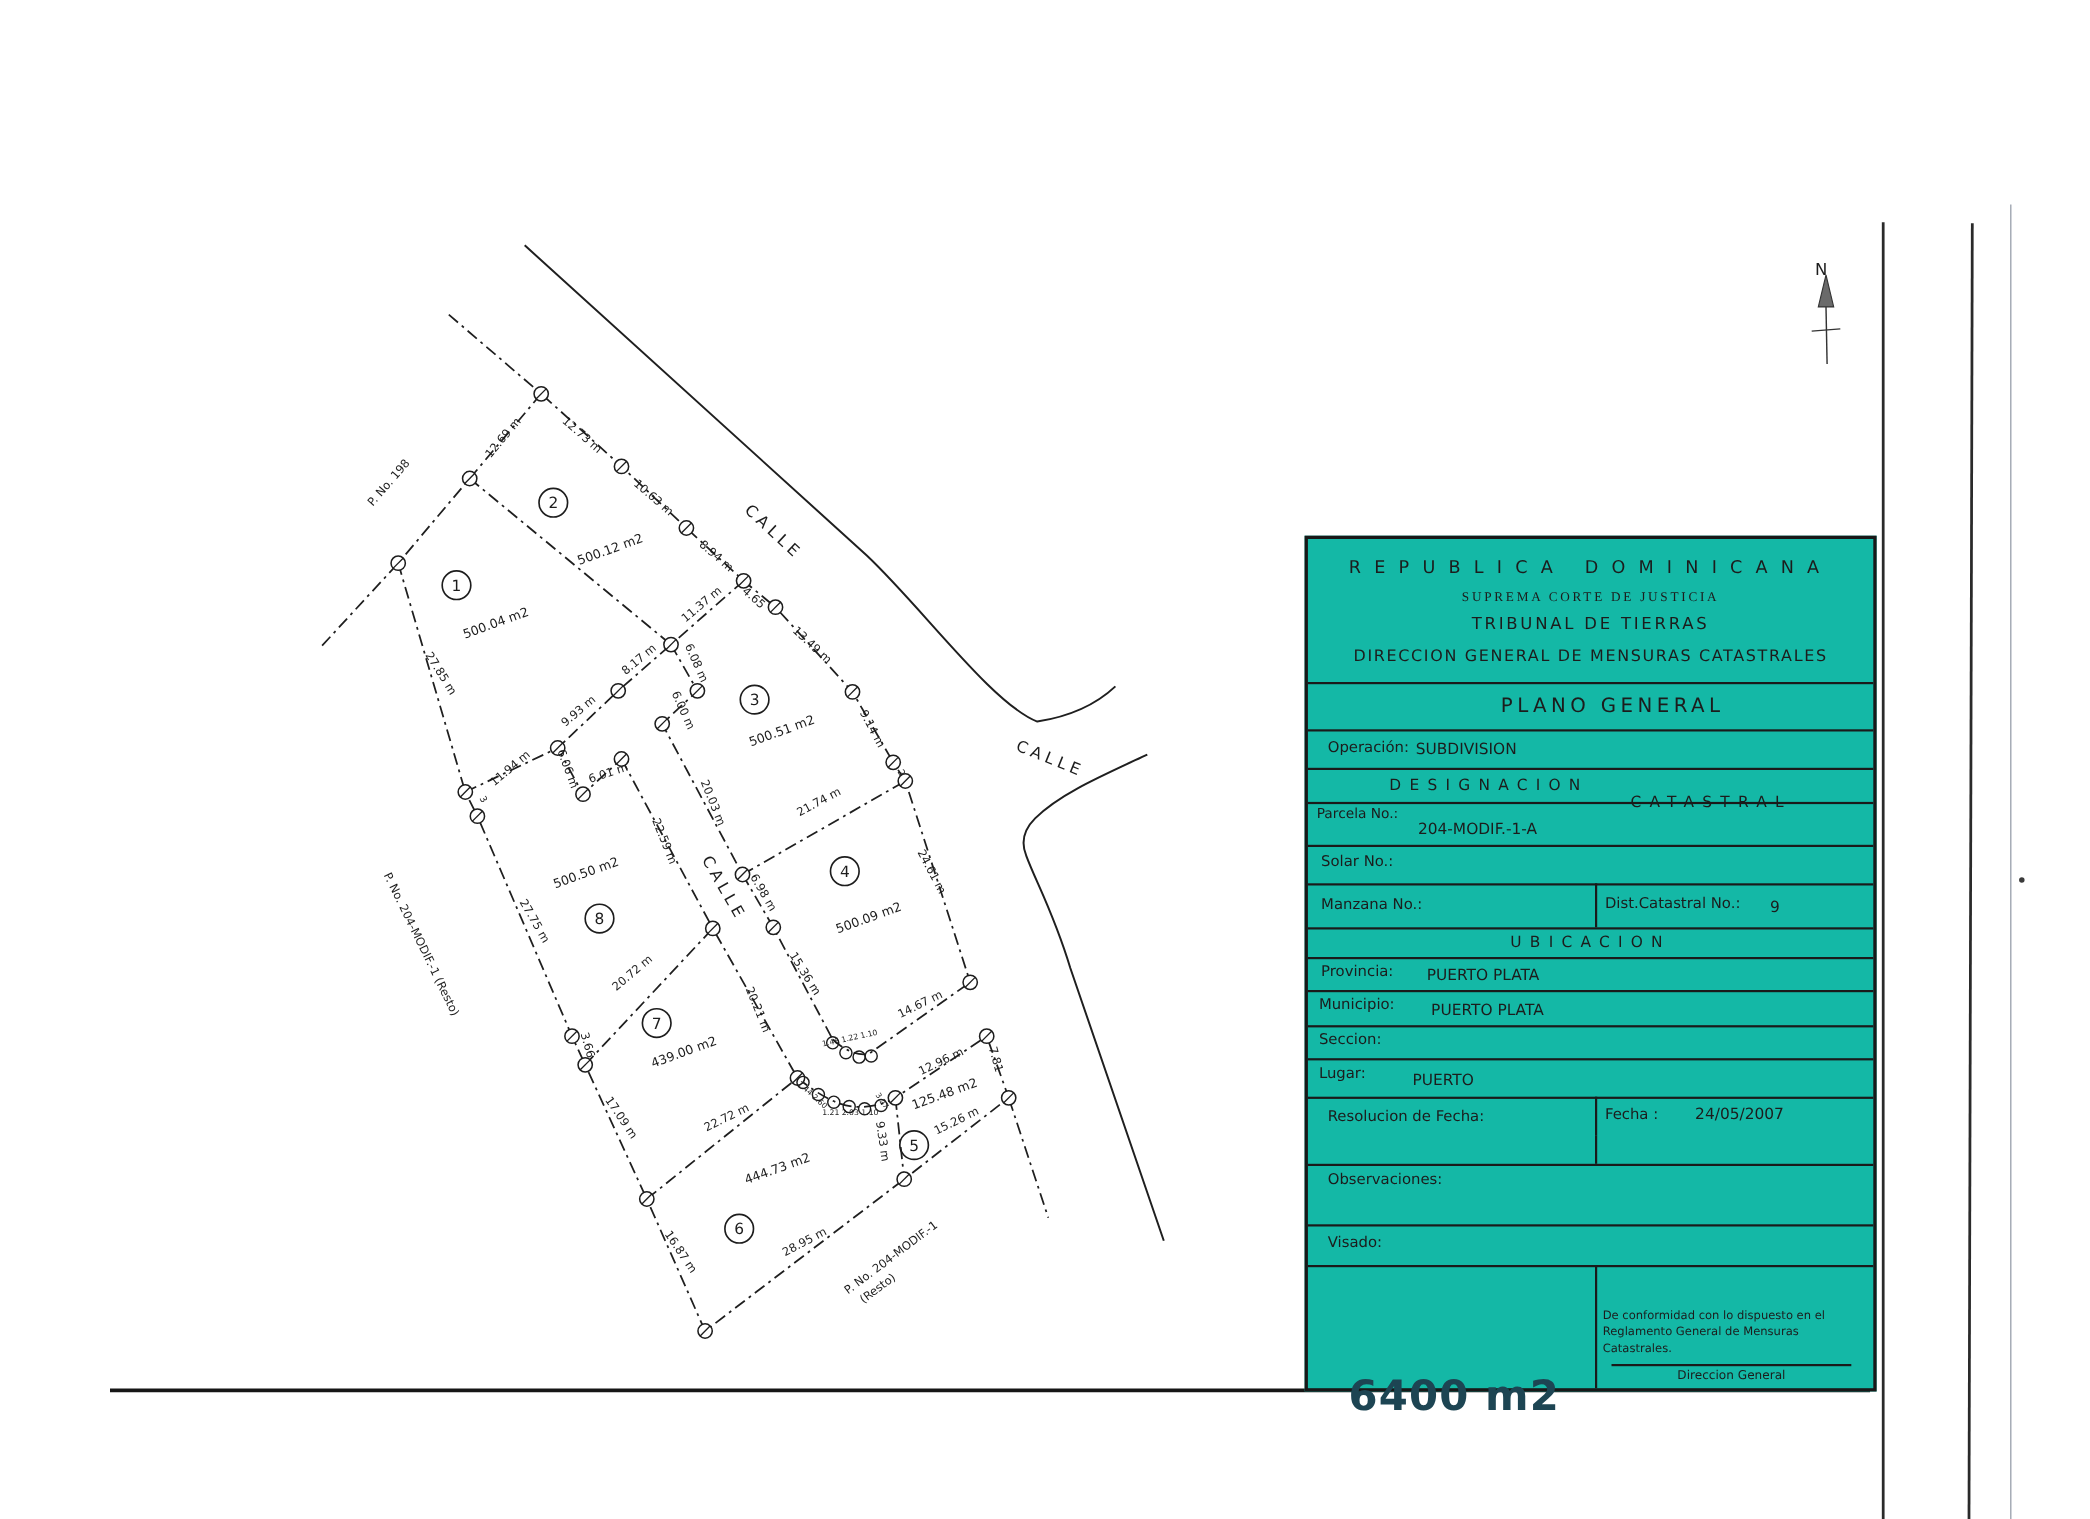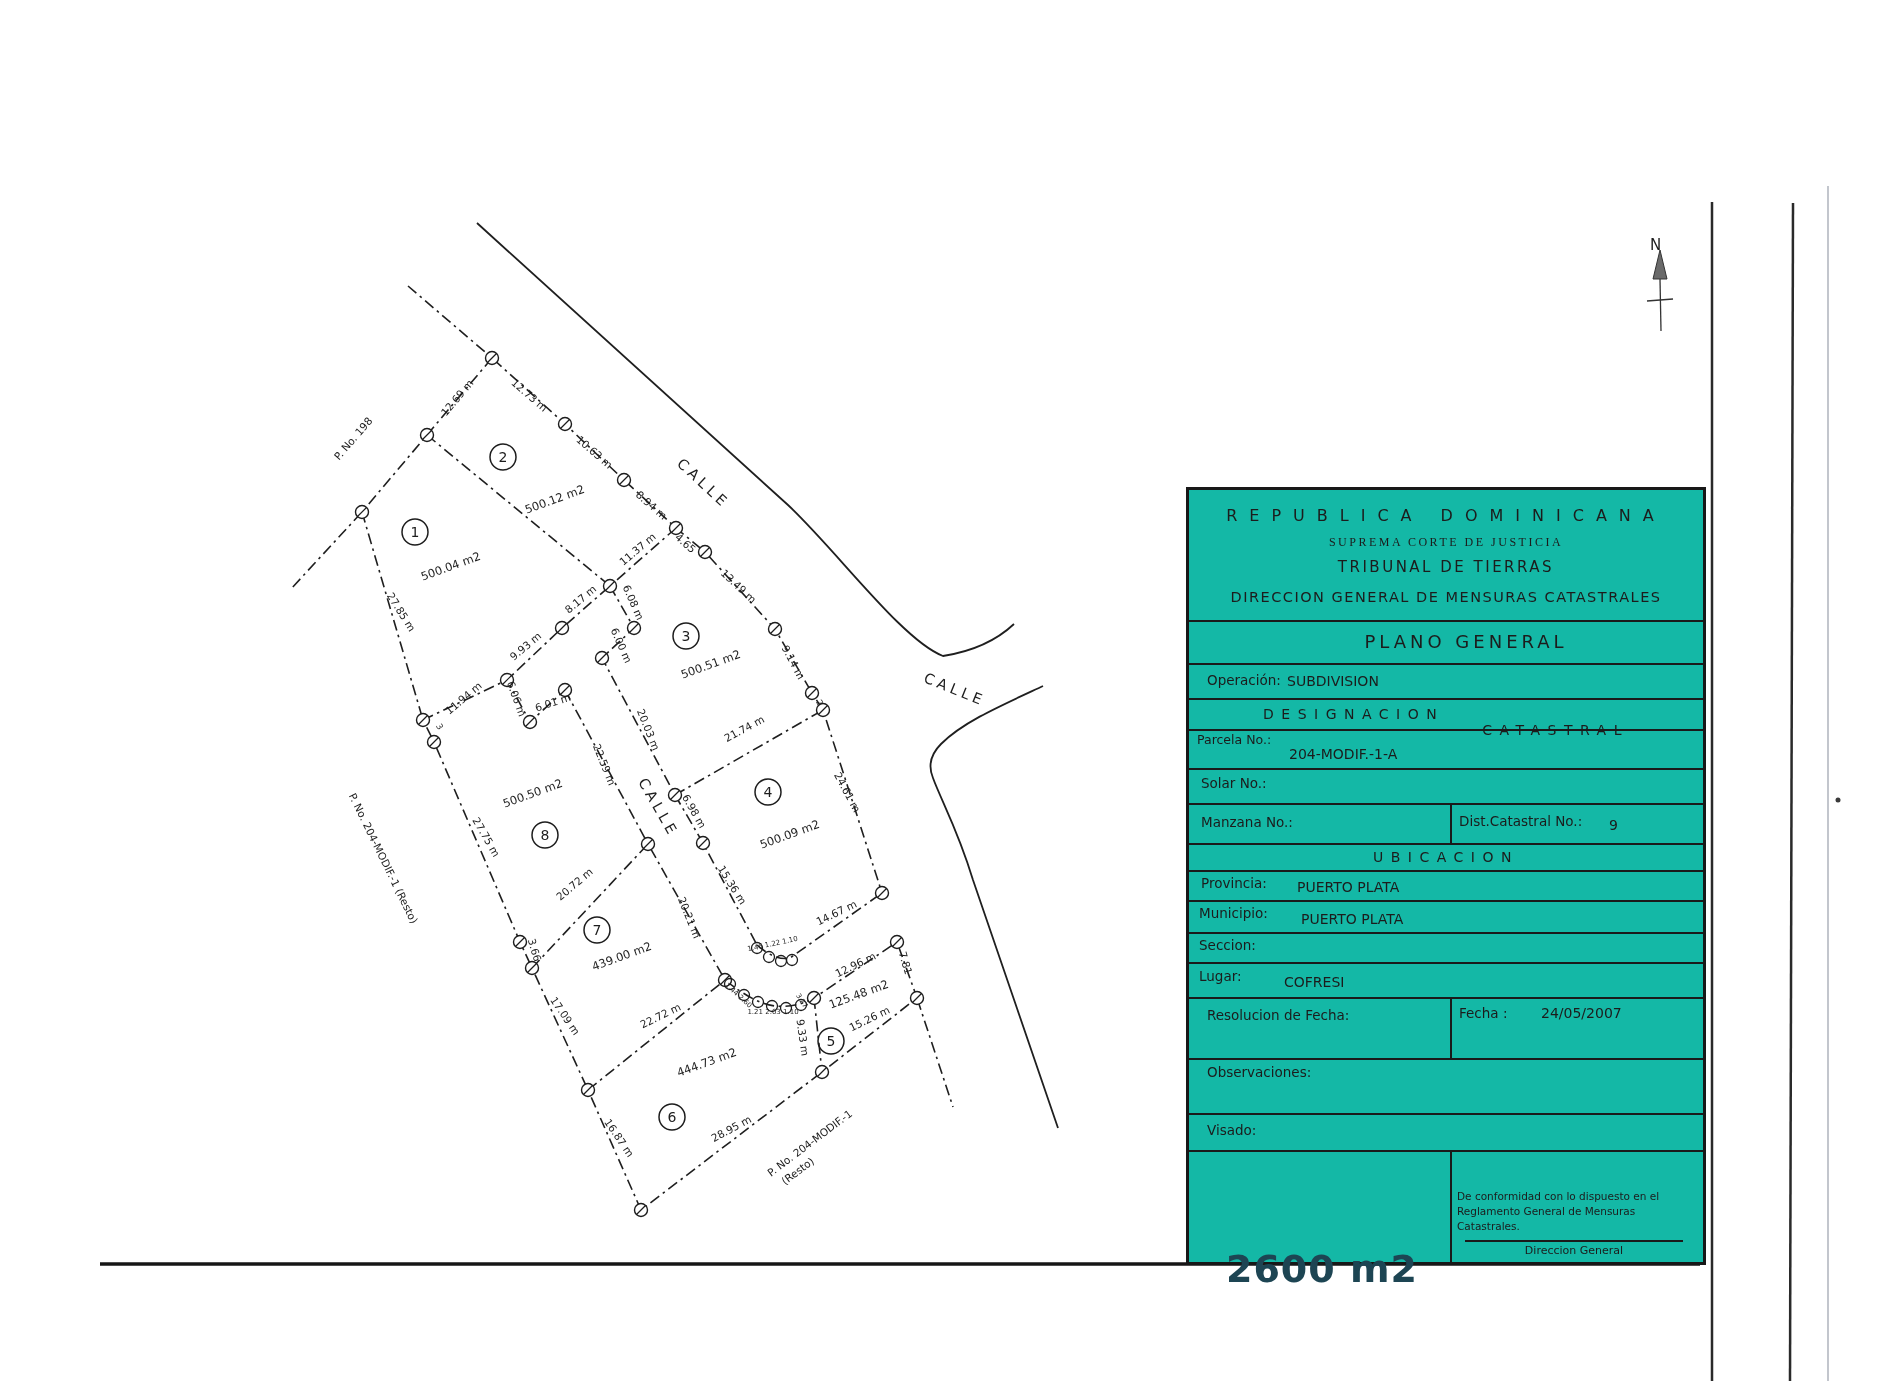--- a/index.html
+++ b/index.html
@@ -276,42 +276,42 @@
       <span class="lbl" style="left:10px;top:3px">Municipio:</span>
       <span class="val" style="left:112px;top:9px">PUERTO PLATA</span>
     </div>
 
     <div class="tbrow" style="top:442px;height:30px">
       <span class="lbl" style="left:10px;top:3px">Seccion:</span>
     </div>
 
     <div class="tbrow" style="top:472px;height:35px">
       <span class="lbl" style="left:10px;top:4px">Lugar:</span>
-      <span class="val" style="left:95px;top:10px">COFRESI</span>
+      <span class="val" style="left:95px;top:10px">PUERTO</span>
     </div>
 
     <div class="tbrow" style="top:507px;height:35px">
       <span class="lbl" style="left:18px;top:8px">Resolucion  de Fecha:</span>
       <span class="lbl" style="left:270px;top:6px">Fecha :</span>
       <span class="val" style="left:352px;top:6px">24/05/2007</span>
     </div>
     <div class="tbcell-div" style="left:261px;top:507px;height:35px"></div>
 
     <div class="tbcell-div" style="left:261px;top:542px;height:26px"></div>
 
     <div class="tbrow" style="top:568px;height:55px">
       <span class="lbl" style="left:18px;top:4px">Observaciones:</span>
     </div>
 
     <div class="tbrow" style="top:623px;height:37px">
       <span class="lbl" style="left:18px;top:7px">Visado:</span>
     </div>
 
     <div class="tbrow" style="top:660px;bottom:0">
-      <div id="stamp" style="color: rgb(29, 69, 83);">2600 m2</div>
+      <div id="stamp" style="color: rgb(29, 69, 83);">6400 m2</div>
       <div class="conf" style="top:6px">De conformidad con lo dispuesto en el</div>
       <div class="conf" style="top:21px">Reglamento General de Mensuras Catastrales.</div>
       <div class="sigline" style="top:88px"></div>
       <div class="siglab" style="top:92px">Direccion General</div>
     </div>
     <div class="tbcell-div" style="left:261px;top:660px;height:112px"></div>
   </div>
 </div>
 
 </body></html>

